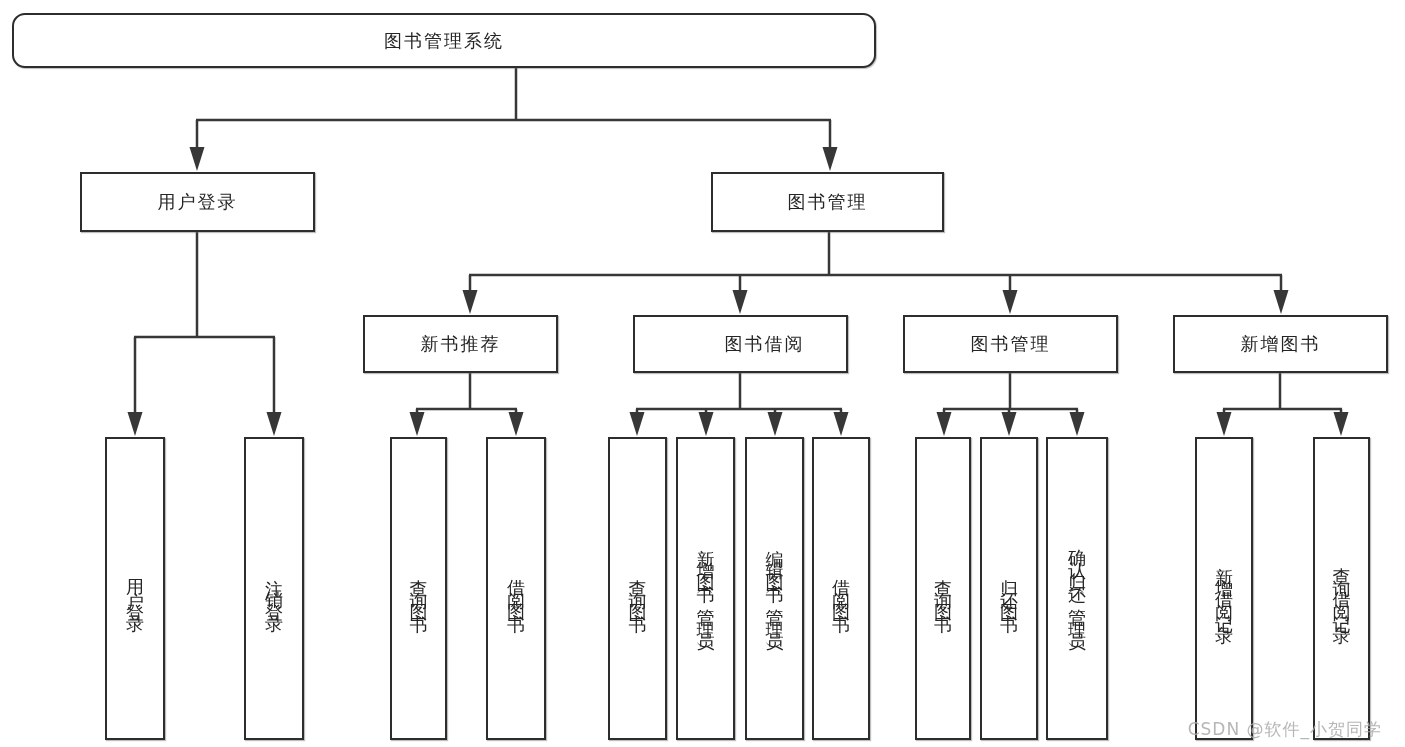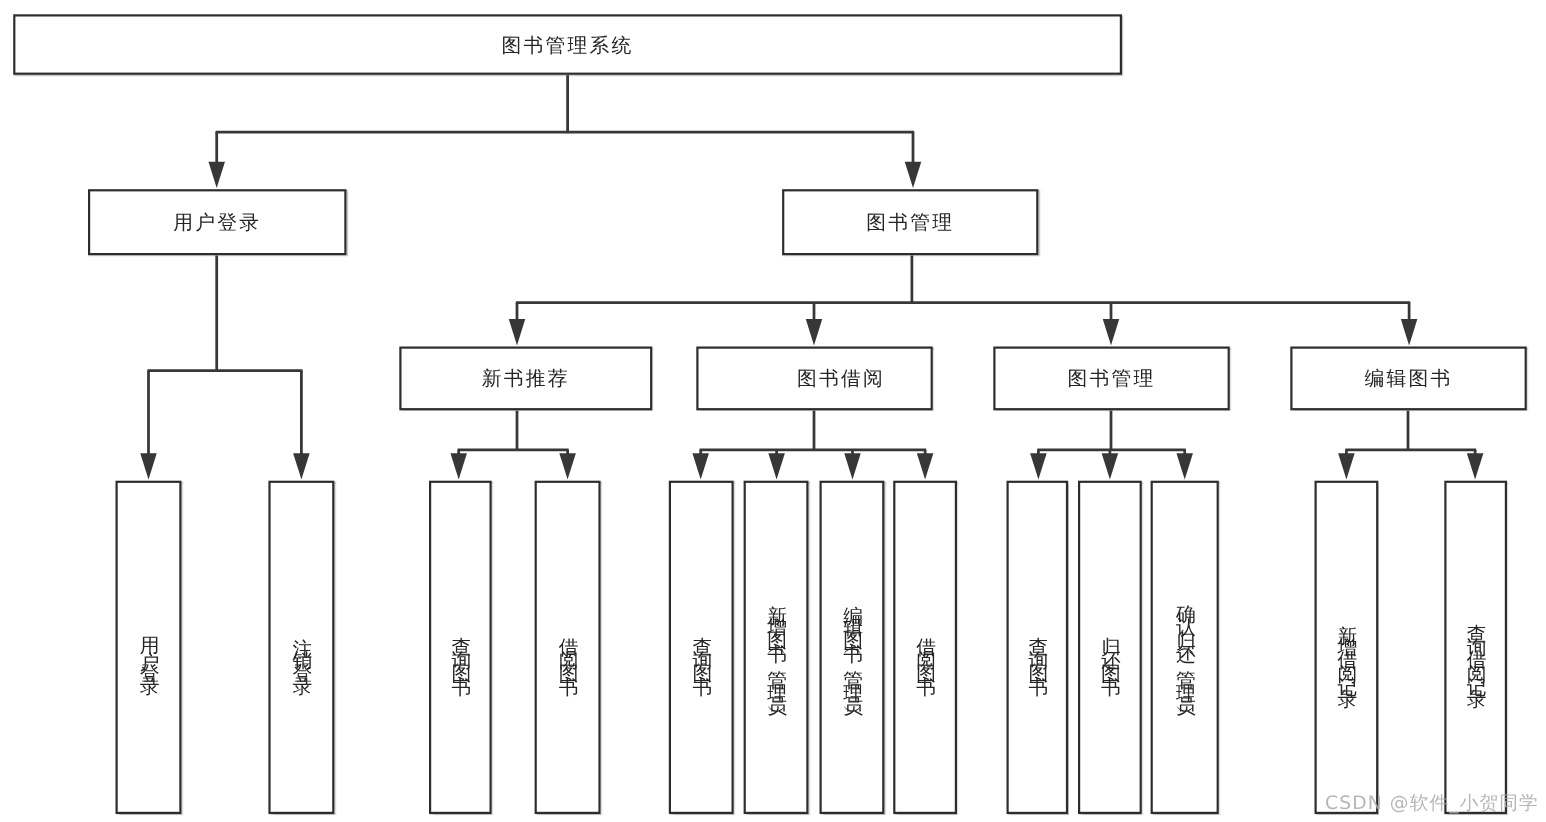--- a/index.html
+++ b/index.html
@@ -27,39 +27,39 @@
     align-items: center;
     justify-content: center;
     color: #252525;
     z-index: 2;
   }
   .hlabel {
     font-size: 18px;
     letter-spacing: 2px;
     white-space: nowrap;
   }
-  .box-root   { left: 12px;   top: 13px;  width: 1008px; height: 55px; }
+  .box-root   { left: 12px;   top: 13px;  width: 864px; height: 55px; border-radius: 13px; }
   .box-l2a    { left: 80px;   top: 172px; width: 235px;  height: 60px; }
   .box-l2b    { left: 711px;  top: 172px; width: 233px;  height: 60px; }
-  .box-l3a    { left: 363px;  top: 315px; width: 230px;  height: 58px; }
+  .box-l3a    { left: 363px;  top: 315px; width: 195px;  height: 58px; }
   .box-l3b    { left: 633px;  top: 315px; width: 215px;  height: 58px; padding-left: 48px; }
   .box-l3c    { left: 903px;  top: 315px; width: 215px;  height: 58px; }
   .box-l3d    { left: 1173px; top: 315px; width: 215px;  height: 58px; }
   .leaf { top: 437px; height: 303px; }
   .vtext {
     writing-mode: vertical-rl;
     text-orientation: mixed;
     font-size: 18px;
     line-height: 1;
     letter-spacing: 12px;
     white-space: nowrap;
   }
   .watermark {
     position: absolute;
-    right: 6px;
+    right: 23px;
     bottom: 6px;
     font-size: 17px;
     letter-spacing: 1px;
     color: rgba(172,172,172,0.88);
     z-index: 6;
     white-space: nowrap;
   }
 </style>
 </head>
 <body>
@@ -151,21 +151,21 @@
   <div class="node box-l3a">
     <span class="hlabel">新书推荐</span>
   </div>
   <div class="node box-l3b">
     <span class="hlabel">图书借阅</span>
   </div>
   <div class="node box-l3c">
     <span class="hlabel">图书管理</span>
   </div>
   <div class="node box-l3d">
-    <span class="hlabel">编辑图书</span>
+    <span class="hlabel">新增图书</span>
   </div>
 
   <div class="node leaf" style="left:105px;width:60px;">
     <span class="vtext">用户登录</span>
   </div>
   <div class="node leaf" style="left:244px;width:60px;">
     <span class="vtext">注销登录</span>
   </div>
 
   <div class="node leaf" style="left:390px;width:57px;">

